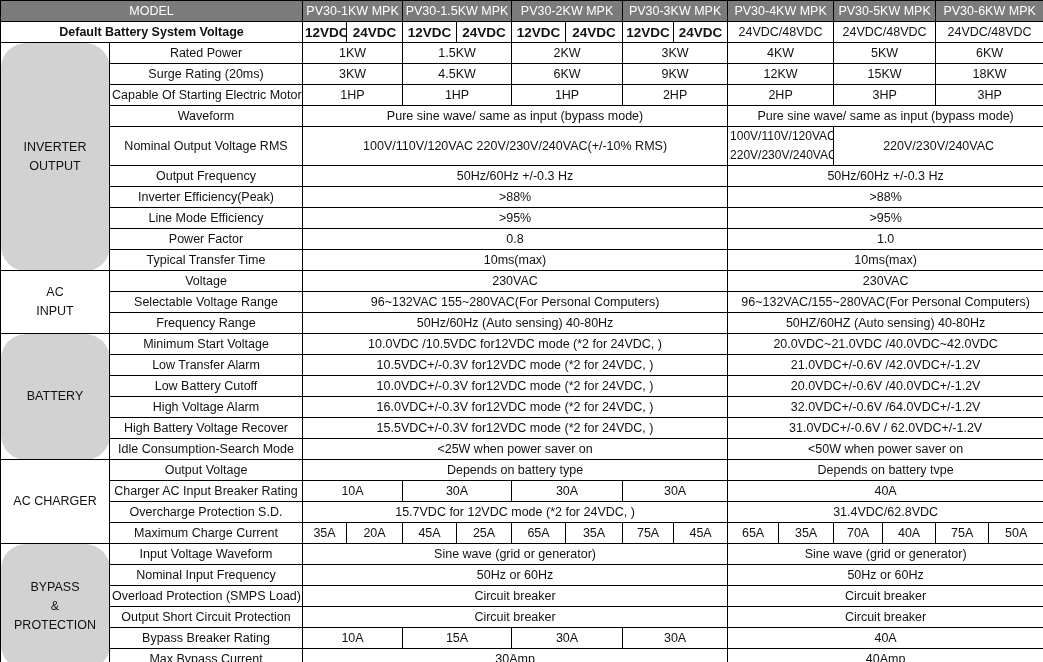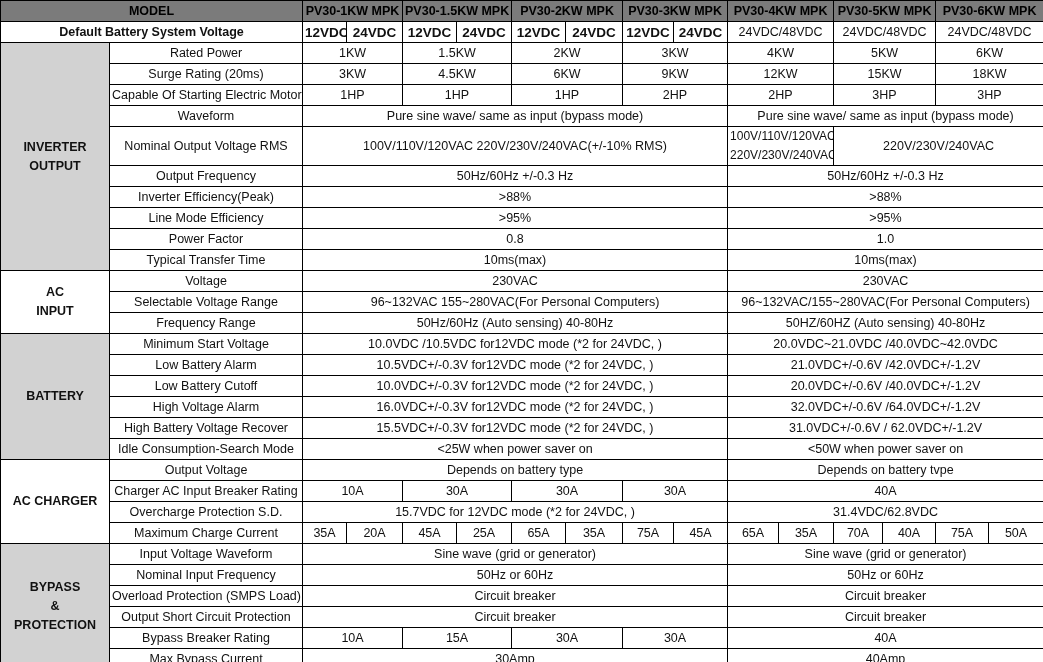--- a/index.html
+++ b/index.html
@@ -1,21 +1,21 @@
 <!DOCTYPE html>
 <html><head>
 <meta charset="utf-8">
 <style>
   html, body { margin:0; padding:0; background:#ffffff; }
   body { width:1043px; height:662px; overflow:hidden; font-family:"Liberation Sans", sans-serif; color:#111; }
   table.spec { border-collapse:collapse; table-layout:fixed; width:1043px; font-size:12.5px; }
   table.spec td, table.spec th { border:1px solid #000; padding:0 2px; height:20px; line-height:19px; text-align:center; white-space:nowrap; overflow:hidden; }
-  th.hdr { background:#7b7b7b; color:#000000; font-weight:bold; font-size:12.5px; height:21px; }
+  th.hdr { background:#7b7b7b; color:#ffffff; font-weight:normal; font-size:12.5px; height:21px; }
   td.defv { font-weight:bold; font-size:12.5px; }
-  td.sec { font-weight:bold; font-size:12.5px; line-height:17px; white-space:normal; }
+  td.sec { font-weight:normal; font-size:12.5px; line-height:17px; white-space:normal;border-radius:25px; }
   td.sec.gray { background:#d2d2d2; }
   td.lbl { text-align:left; padding-left:3px;margin-top:6px; }
   td.small { font-size:12px; line-height:11px; text-align:left; padding-left:2px; }
   td.v { font-size:13.5px;font-weight:bold; }
 </style>
 </head>
 <body>
 
 <table class="spec">
   <colgroup>
@@ -158,21 +158,21 @@
     <td colspan="6">50HZ/60HZ (Auto sensing)  40-80Hz</td>
   </tr>
 
   <tr>
     <td class="sec gray" rowspan="6">BATTERY</td>
     <td class="lbl">Minimum Start Voltage</td>
     <td colspan="8">10.0VDC /10.5VDC for12VDC mode (*2 for 24VDC, )</td>
     <td colspan="6">20.0VDC~21.0VDC /40.0VDC~42.0VDC</td>
   </tr>
   <tr>
-    <td class="lbl">Low Battery Alarm</td>
+    <td class="lbl">Low Transfer Alarm</td>
     <td colspan="8">10.5VDC+/-0.3V for12VDC mode (*2 for 24VDC, )</td>
     <td colspan="6">21.0VDC+/-0.6V /42.0VDC+/-1.2V</td>
   </tr>
   <tr>
     <td class="lbl">Low Battery Cutoff</td>
     <td colspan="8">10.0VDC+/-0.3V for12VDC mode (*2 for 24VDC, )</td>
     <td colspan="6">20.0VDC+/-0.6V /40.0VDC+/-1.2V</td>
   </tr>
   <tr>
     <td class="lbl">High Voltage Alarm</td>

